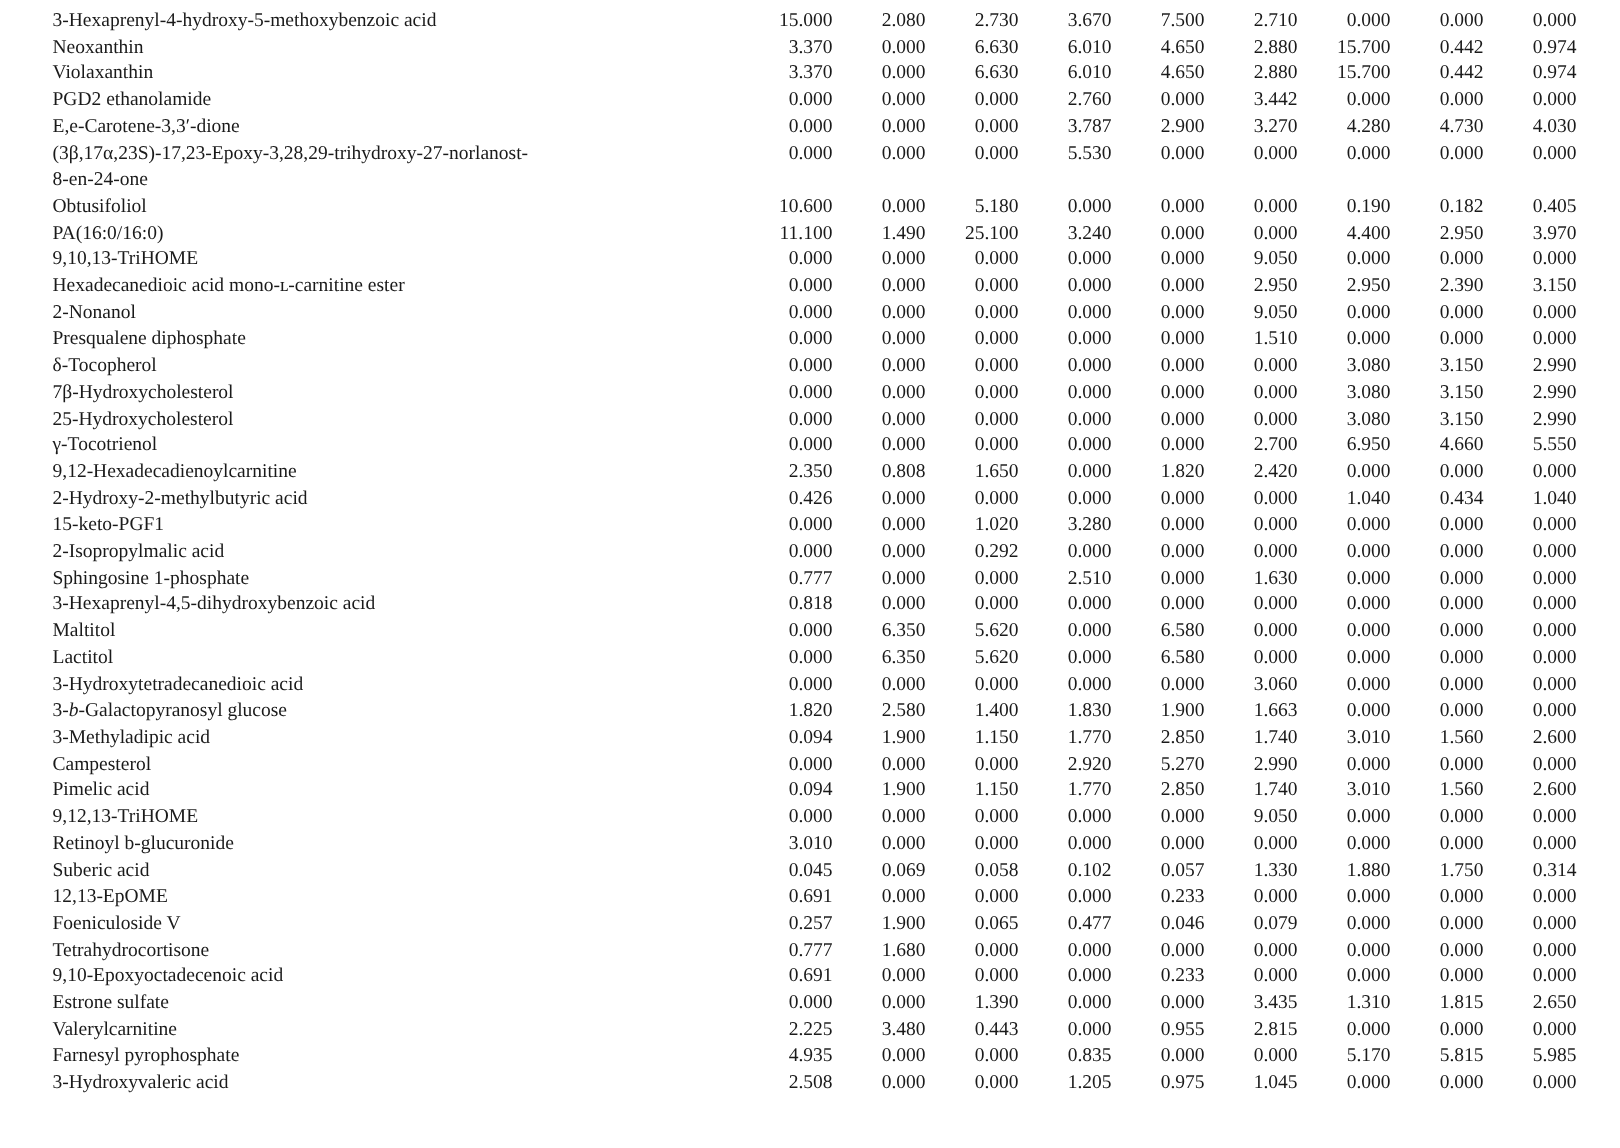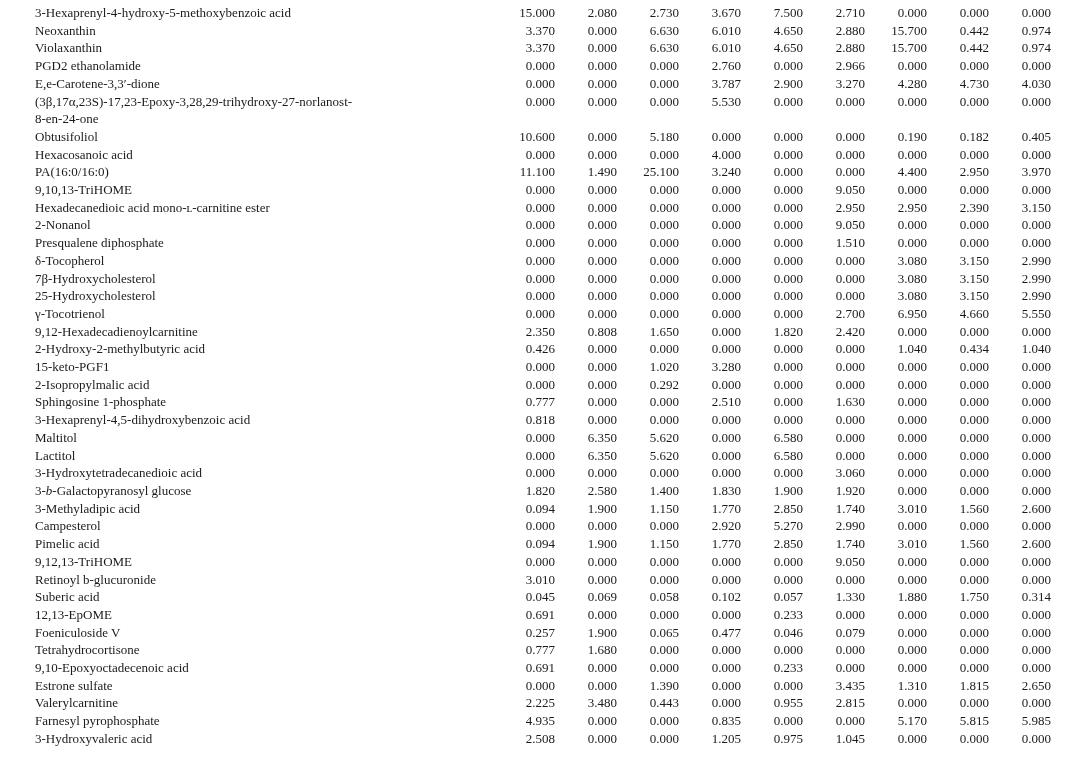--- a/index.html
+++ b/index.html
@@ -95,21 +95,21 @@
           <td class="val">0.442</td>
           <td class="val">0.974</td>
         </tr>
         <tr>
           <td class="name">PGD2 ethanolamide</td>
           <td class="val">0.000</td>
           <td class="val">0.000</td>
           <td class="val">0.000</td>
           <td class="val">2.760</td>
           <td class="val">0.000</td>
-          <td class="val">2.966</td>
+          <td class="val">3.442</td>
           <td class="val">0.000</td>
           <td class="val">0.000</td>
           <td class="val">0.000</td>
         </tr>
         <tr>
           <td class="name">E,e-Carotene-3,3′-dione</td>
           <td class="val">0.000</td>
           <td class="val">0.000</td>
           <td class="val">0.000</td>
           <td class="val">3.787</td>
@@ -138,32 +138,20 @@
           <td class="val">0.000</td>
           <td class="val">5.180</td>
           <td class="val">0.000</td>
           <td class="val">0.000</td>
           <td class="val">0.000</td>
           <td class="val">0.190</td>
           <td class="val">0.182</td>
           <td class="val">0.405</td>
         </tr>
         <tr>
-          <td class="name">Hexacosanoic acid</td>
-          <td class="val">0.000</td>
-          <td class="val">0.000</td>
-          <td class="val">0.000</td>
-          <td class="val">4.000</td>
-          <td class="val">0.000</td>
-          <td class="val">0.000</td>
-          <td class="val">0.000</td>
-          <td class="val">0.000</td>
-          <td class="val">0.000</td>
-        </tr>
-        <tr>
           <td class="name">PA(16:0/16:0)</td>
           <td class="val">11.100</td>
           <td class="val">1.490</td>
           <td class="val">25.100</td>
           <td class="val">3.240</td>
           <td class="val">0.000</td>
           <td class="val">0.000</td>
           <td class="val">4.400</td>
           <td class="val">2.950</td>
           <td class="val">3.970</td>
@@ -372,21 +360,21 @@
           <td class="val">0.000</td>
           <td class="val">0.000</td>
         </tr>
         <tr>
           <td class="name">3-<i>b</i>-Galactopyranosyl glucose</td>
           <td class="val">1.820</td>
           <td class="val">2.580</td>
           <td class="val">1.400</td>
           <td class="val">1.830</td>
           <td class="val">1.900</td>
-          <td class="val">1.920</td>
+          <td class="val">1.663</td>
           <td class="val">0.000</td>
           <td class="val">0.000</td>
           <td class="val">0.000</td>
         </tr>
         <tr>
           <td class="name">3-Methyladipic acid</td>
           <td class="val">0.094</td>
           <td class="val">1.900</td>
           <td class="val">1.150</td>
           <td class="val">1.770</td>

